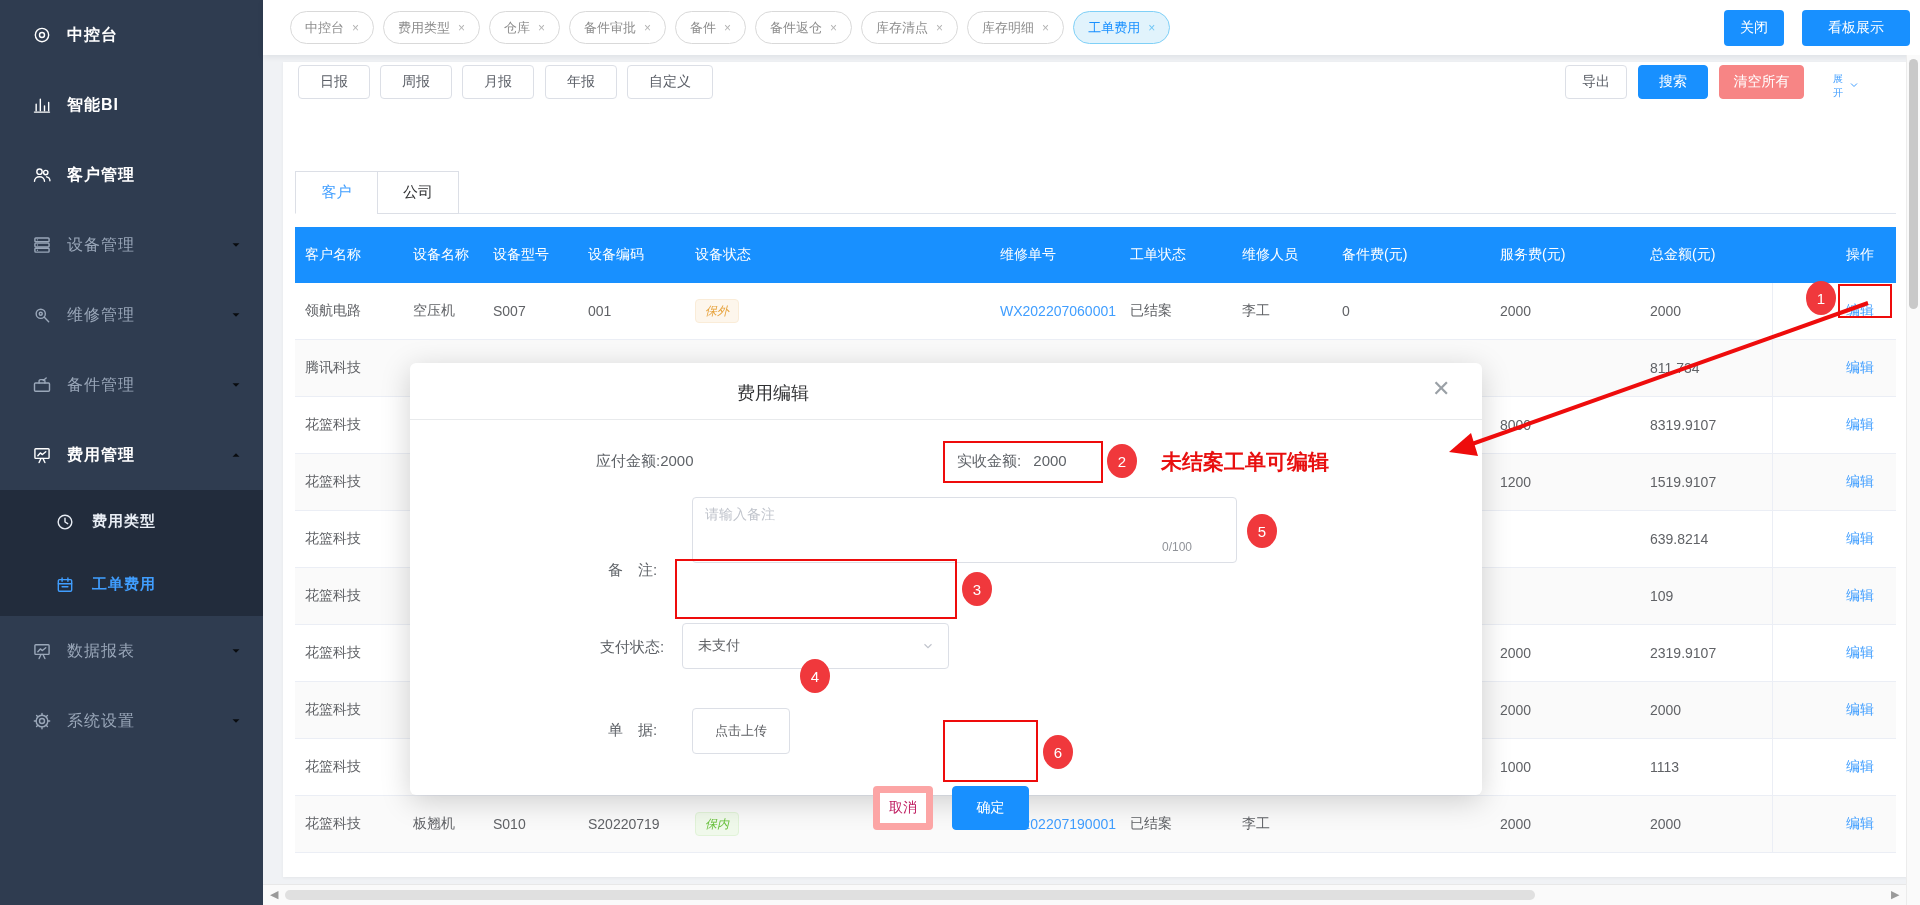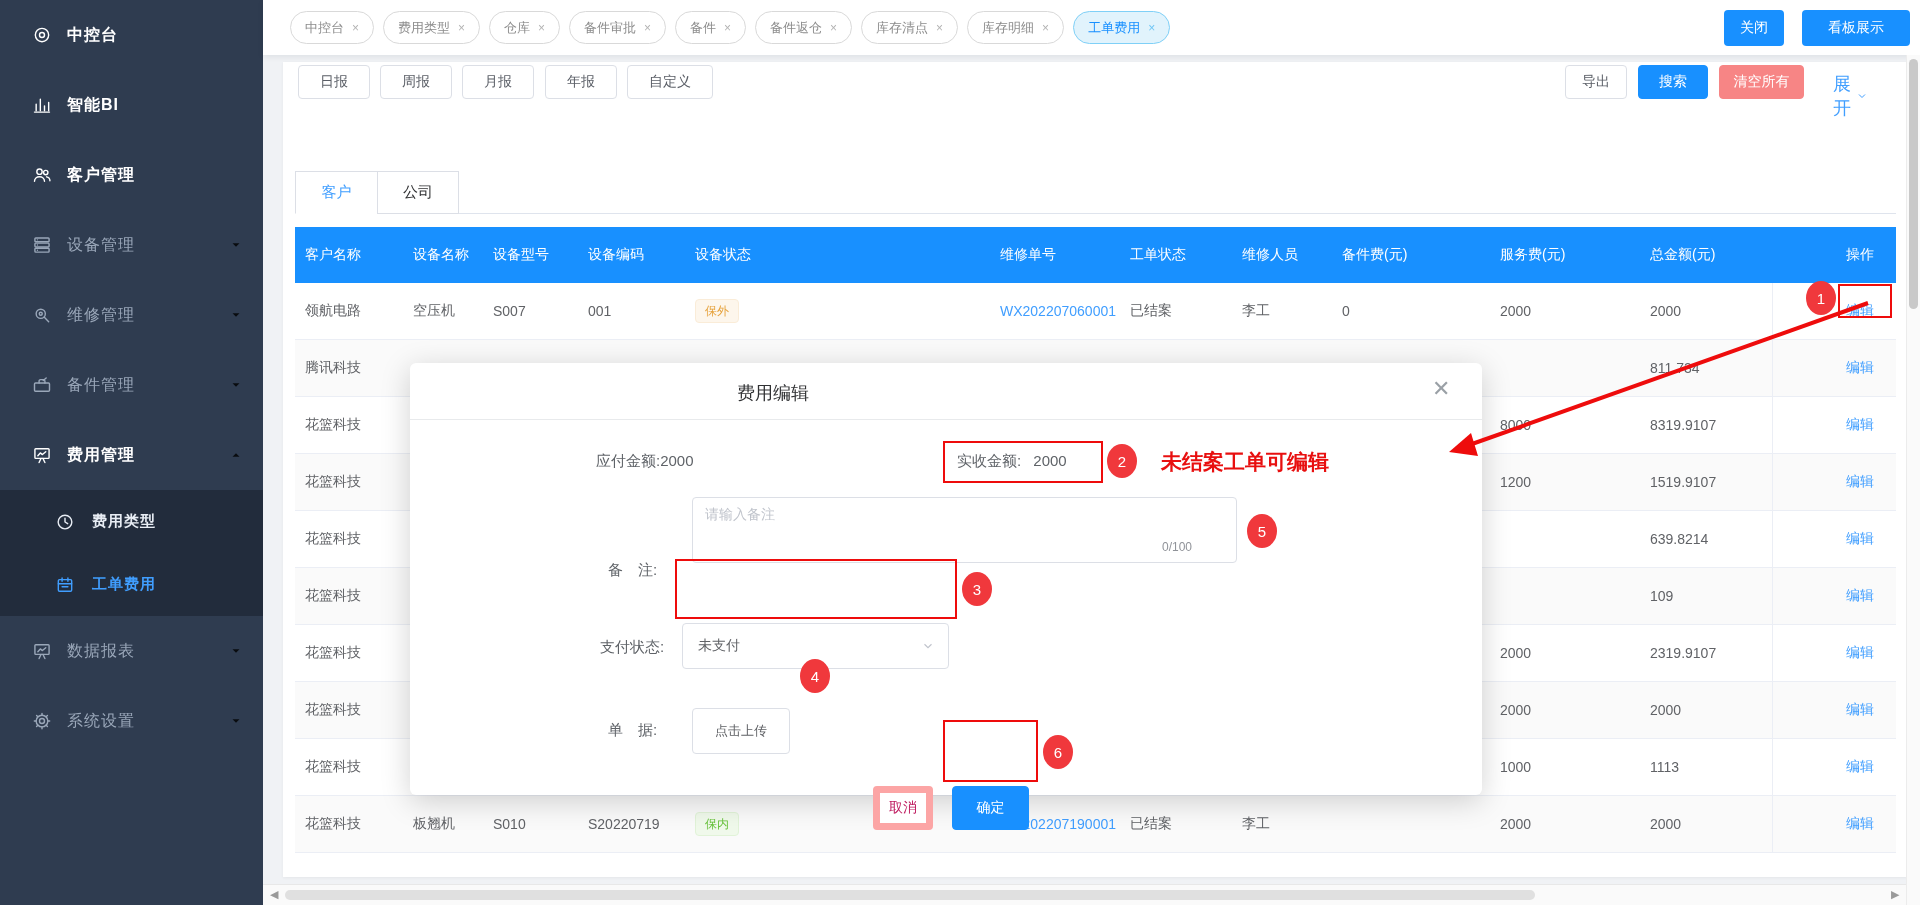--- a/index.html
+++ b/index.html
@@ -33,21 +33,21 @@
   #btn-board { left:1539px; width:108px; }
 
   
   .pagebg { position:absolute; left:263px; top:55px; width:1657px; height:850px; background:#f0f2f5; }
   .card { position:absolute; left:283px; top:62px; width:1625px; height:815px; background:#ffffff; box-shadow:0 1px 3px rgba(0,0,0,.05); }
 
   
   .tbtn { position:absolute; top:65px; height:34px; border:1px solid #dcdfe6; border-radius:4px; background:#fff; color:#5a5e66; font-size:14px; cursor:pointer; font-family:inherit; }
   .tbtn.blue { background:#1890ff; border-color:#1890ff; color:#fff; }
   .tbtn.salmon { background:#f78585; border-color:#f78585; color:#fff; }
-  .expand-link { position:absolute; left:1833px; top:72px; color:#409eff; font-size:18px; cursor:pointer; display:flex; align-items:center; gap:5px; }
+  .expand-link { position:absolute; left:1833px; top:72px; color:#409eff; font-size:10px; cursor:pointer; display:flex; align-items:center; gap:5px; }
   .expand-link svg { width:12px; height:12px; stroke:#409eff; fill:none; stroke-width:2; }
 
   
   .ctabs { position:absolute; left:295px; top:171px; height:43px; display:flex; z-index:2; }
   .ctab { width:82px; height:43px; border:1px solid #dcdfe6; border-right:none; display:flex; align-items:center; justify-content:center; font-size:15px; color:#303133; background:#fff; cursor:pointer; }
   .ctab:last-child { border-right:1px solid #dcdfe6; }
   .ctab.active { color:#409eff; border-bottom-color:#fff; }
   .ctabs-line { position:absolute; left:295px; top:213px; width:1601px; height:1px; background:#dfe4ed; }
 
   
@@ -55,21 +55,21 @@
   .trow { display:grid; grid-template-columns:108px 80px 95px 107px 305px 130px 112px 100px 158px 150px 132px 124px; align-items:center; }
   .thead { background:#1890ff; height:56px; }
   .thead .cell { color:#fff; font-weight:normal; font-size:14px; }
   .tr { height:57px; background:#fff; border-bottom:1px solid #ebeef5; }
   .tr.stripe { background:#fafafa; }
   .cell { padding-left:10px; font-size:14px; color:#606266; overflow:hidden; white-space:nowrap; }
   .cell.op { text-align:right; padding-right:22px; border-left:1px solid #ebeef5; height:100%; display:flex; align-items:center; justify-content:flex-end; }
   .thead .cell.op { border-left:none; }
   .link { color:#409eff; cursor:pointer; }
   .edit-link { color:#409eff; cursor:pointer; font-size:14px; }
-  .tag { display:inline-block; padding:4px 9px; font-size:12px; border-radius:4px; line-height:1.2; }
+  .tag { display:inline-block; padding:4px 9px; font-size:12px; border-radius:4px; line-height:1.2;font-style:italic; }
   .tag.warning { color:#e6a23c; background:#fdf6ec; border:1px solid #faecd8; }
   .tag.success { color:#67c23a; background:#f0f9eb; border:1px solid #e1f3d8; }
 
   
   .vscroll { position:absolute; left:1906px; top:55px; width:14px; height:850px; background:#fafafa; border-left:1px solid #ececec; z-index:7; }
   .vthumb { position:absolute; left:2px; top:4px; width:9px; height:250px; background:#c9c9c9; border-radius:5px; }
   .hscroll { position:absolute; left:263px; top:884px; width:1643px; height:21px; background:#fafafa; border-top:1px solid #e8e8e8; z-index:7; }
   .hthumb { position:absolute; left:22px; top:5px; width:1250px; height:10px; background:#e0e0e0; border-radius:5px; }
   .scroll-arrow { position:absolute; top:3px; font-size:11px; color:#9a9a9a; cursor:pointer; }
 

